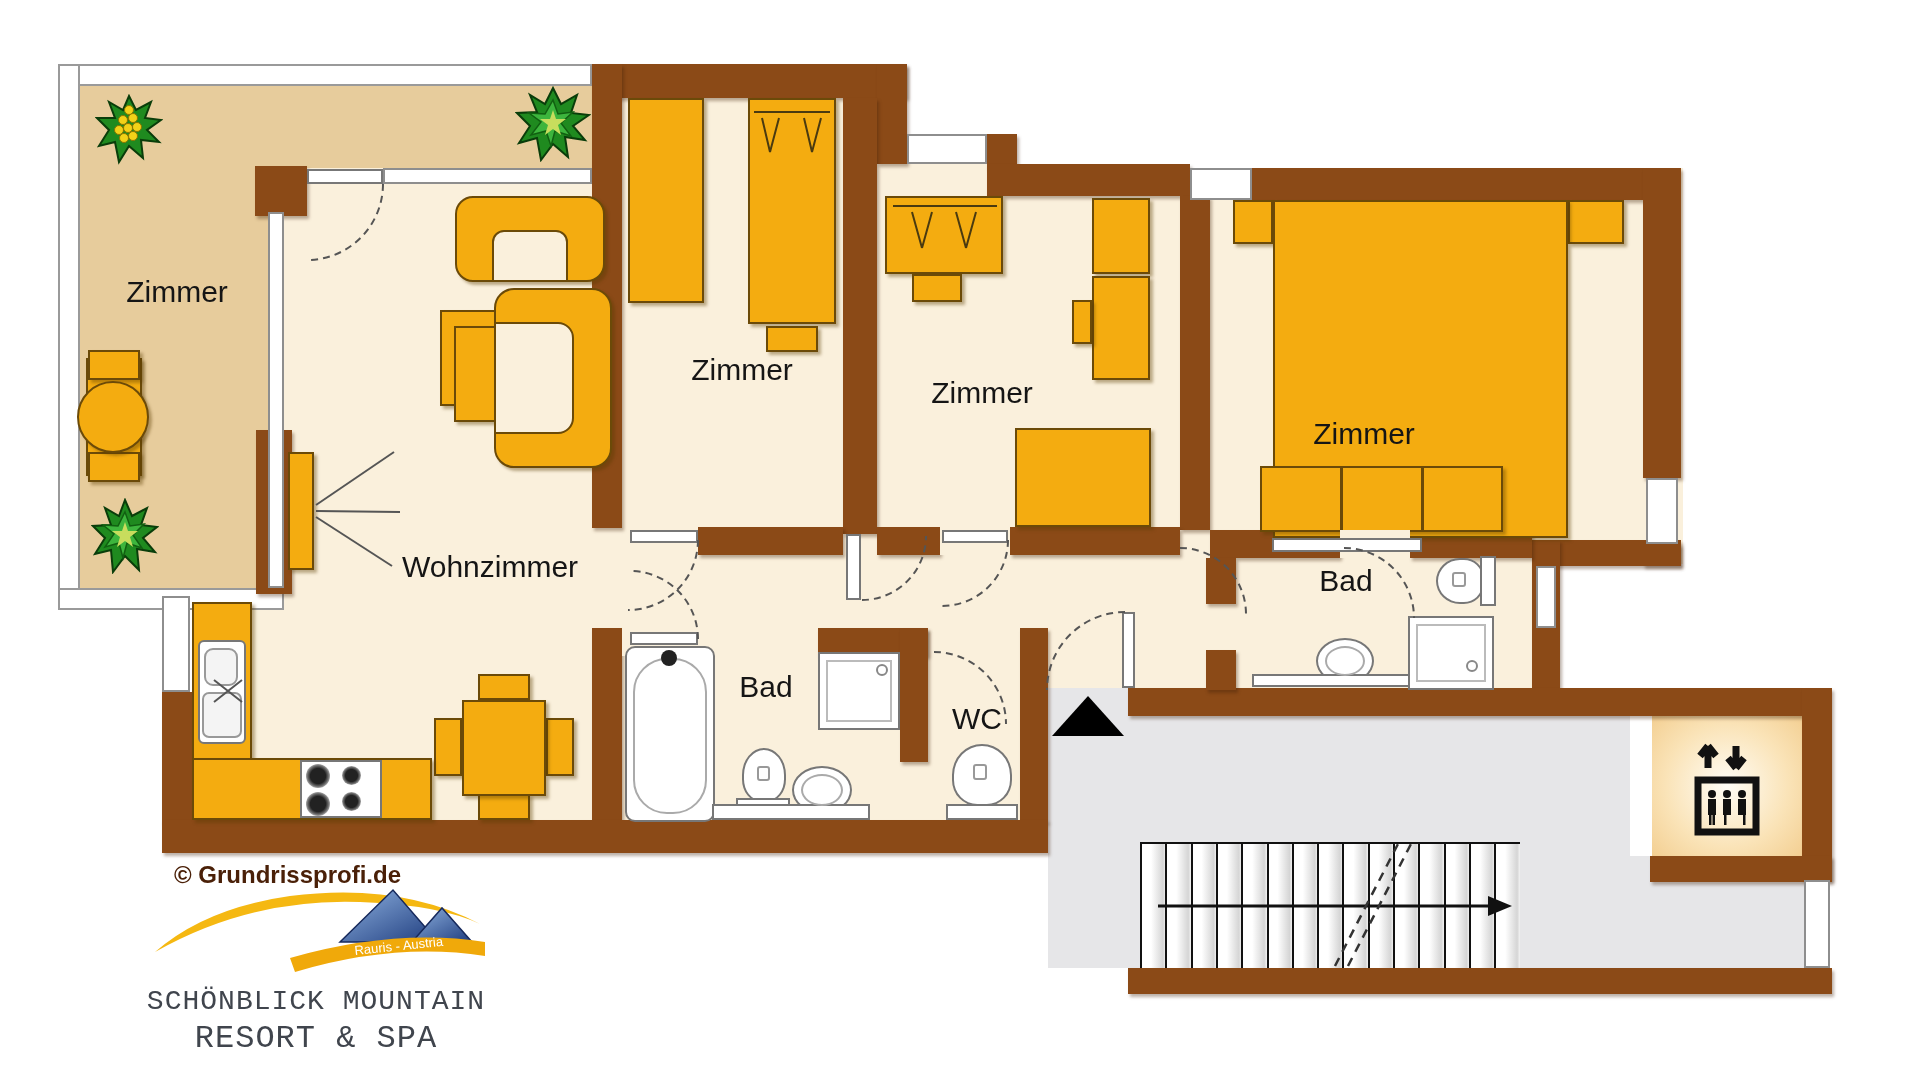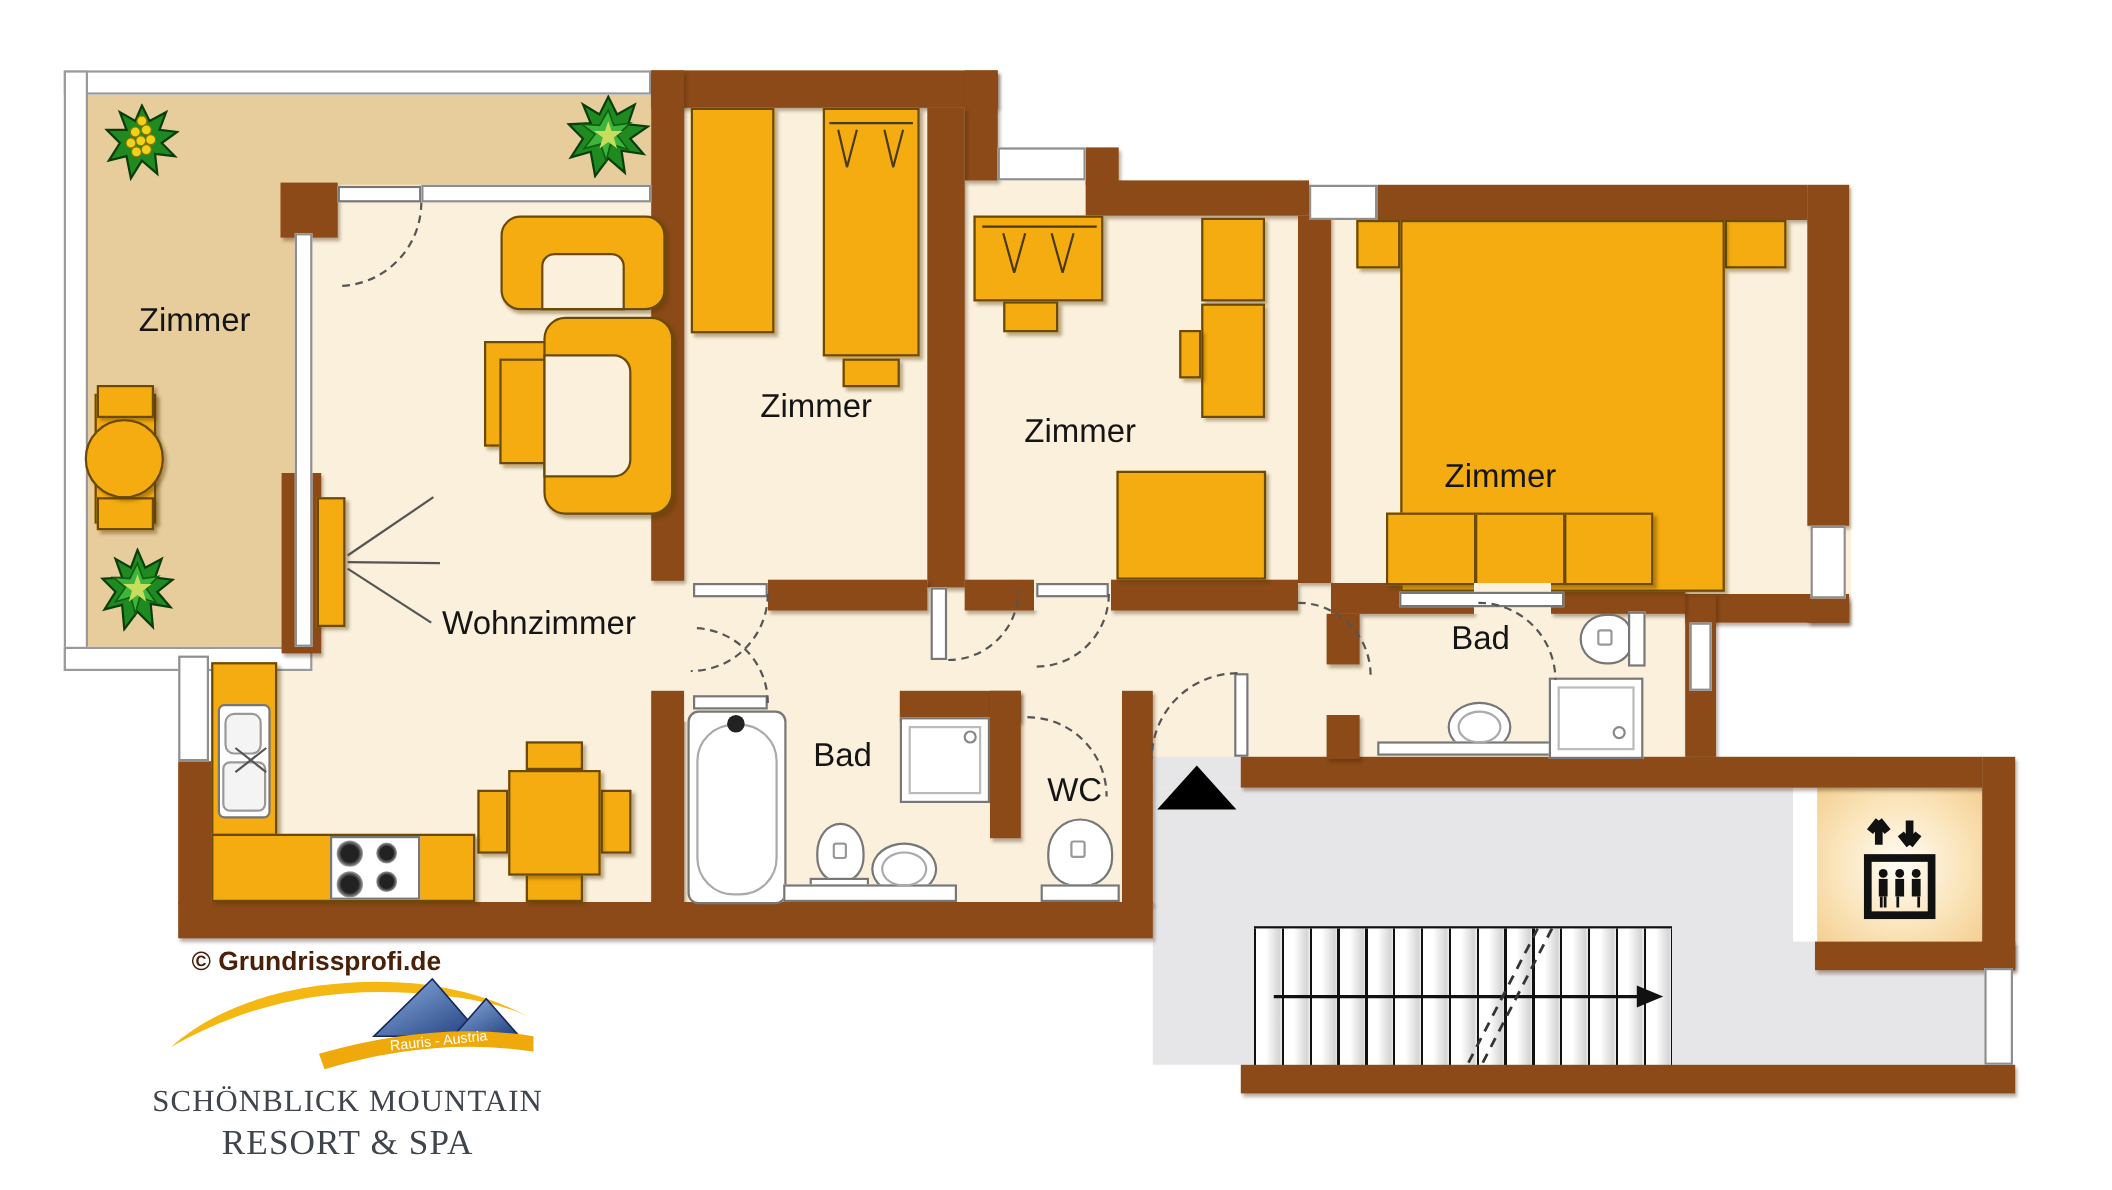--- a/index.html
+++ b/index.html
@@ -21,21 +21,21 @@
   .lbl{color:#151515;font-size:30px;z-index:9;transform:translate(-50%,-50%);white-space:nowrap;}
   #title{color:#000;font-size:33px;font-weight:600;z-index:9;transform:translateX(-50%);}
   #copyright{color:#4a2008;font-size:24px;font-weight:600;z-index:9;}
   #overlay{position:absolute;left:0;top:0;z-index:8;pointer-events:none;}
   .plant{z-index:6;}
   #stairs{background:repeating-linear-gradient(90deg,#111 0px,#111 2px,#ffffff 2px,#ffffff 11px,#d5d5d5 23px,#eeeeee 25.3px);
           border-top:2px solid #111;z-index:3;}
   #elevator{background:radial-gradient(circle at 50% 50%, #fffdf6 0%, #fae3b7 60%, #f3cf92 100%);z-index:3;}
   #entrance-triangle{width:0;height:0;border-left:36px solid transparent;border-right:36px solid transparent;
           border-bottom:40px solid #000;z-index:7;}
-  .logo-serif{font-family:Liberation Serif, serif;color:#40454d;z-index:9;white-space:nowrap;text-align:right;}
+  .logo-serif{font-family:Liberation Mono, monospace;color:#40454d;z-index:9;white-space:nowrap;text-align:right;}
   .seg{position:absolute;background:#6b4a08;z-index:6;}
 </style>
 </head>
 <body>
 
 <div id="canvas">
 
 
   <div class="abs cream" style="left:592px;top:64px;width:1091px;height:656px;"></div>
   <div class="abs cream" style="left:192px;top:168px;width:400px;height:652px;"></div>

